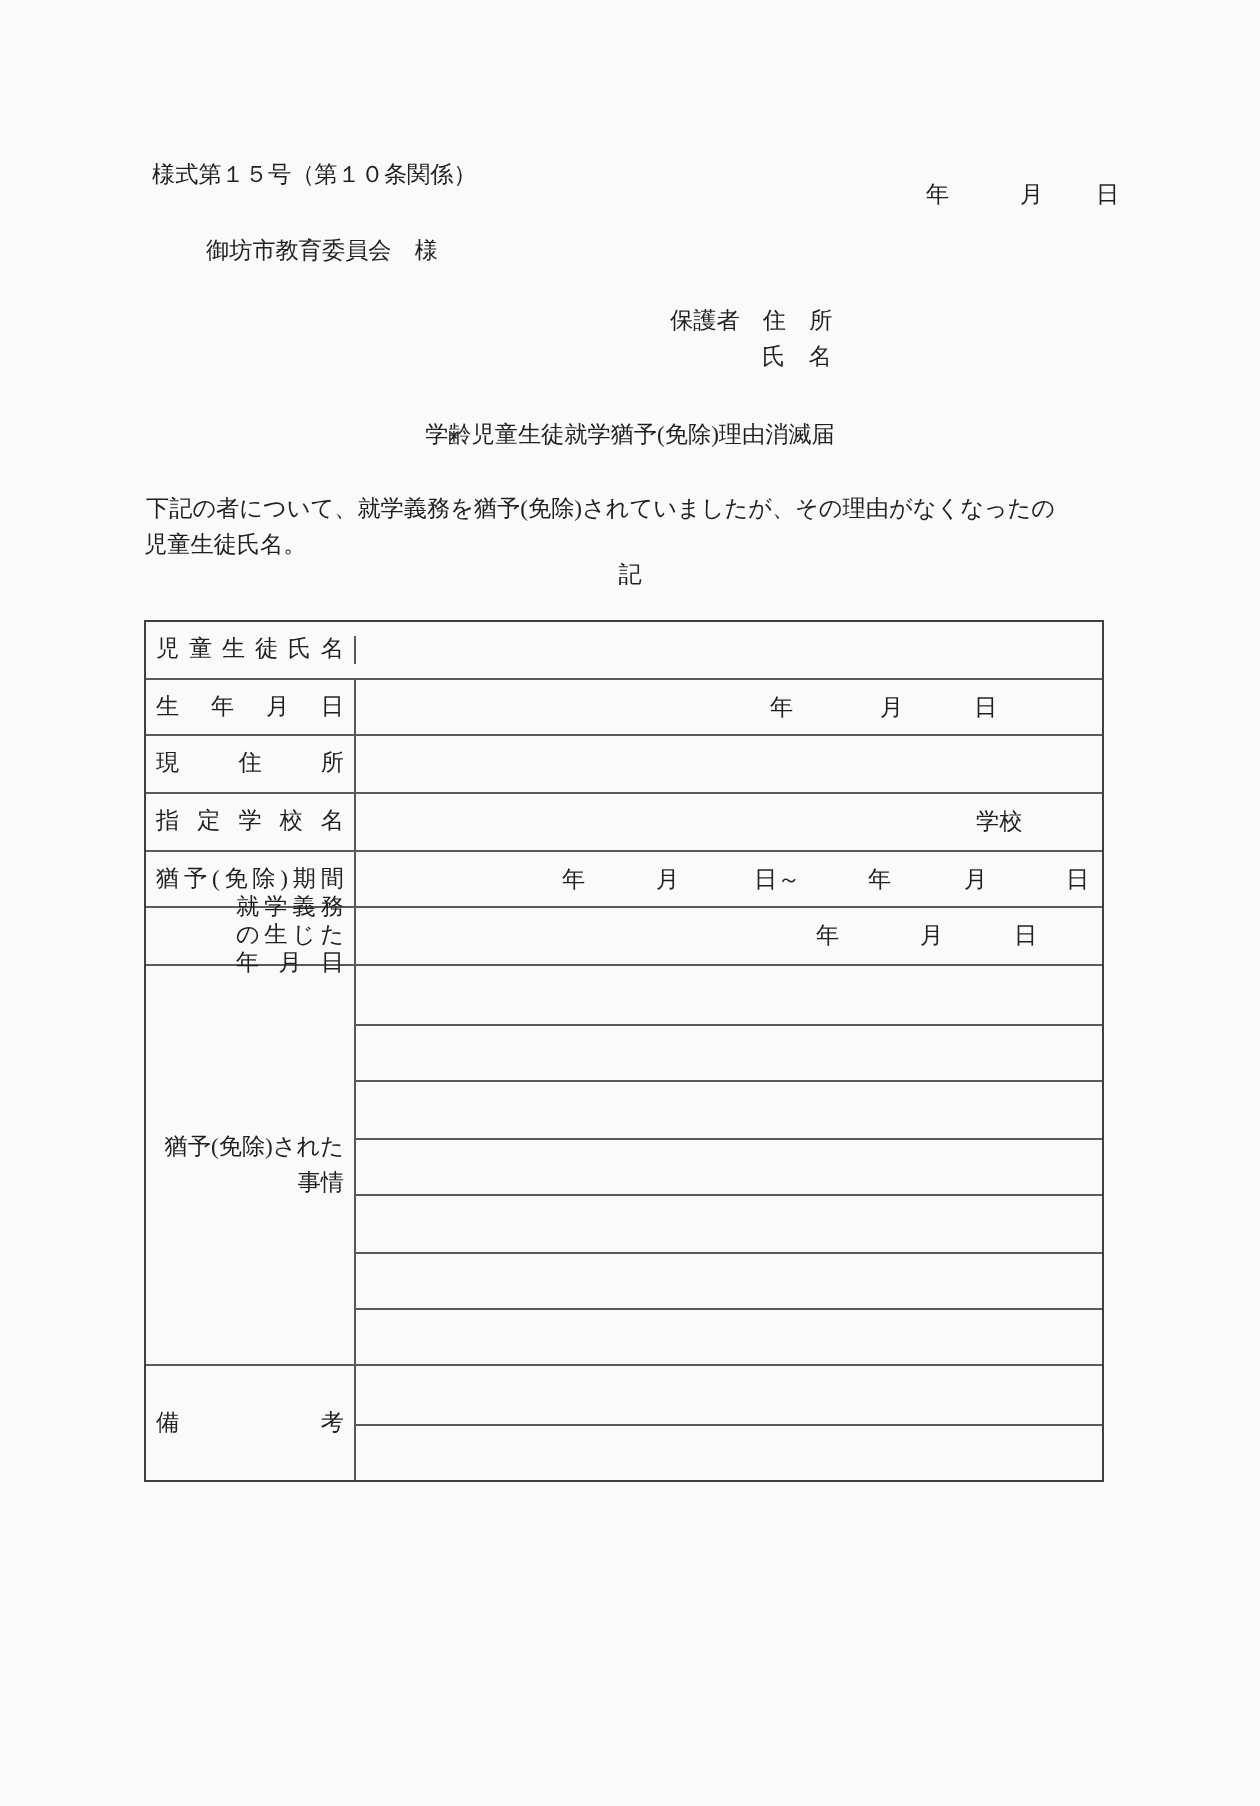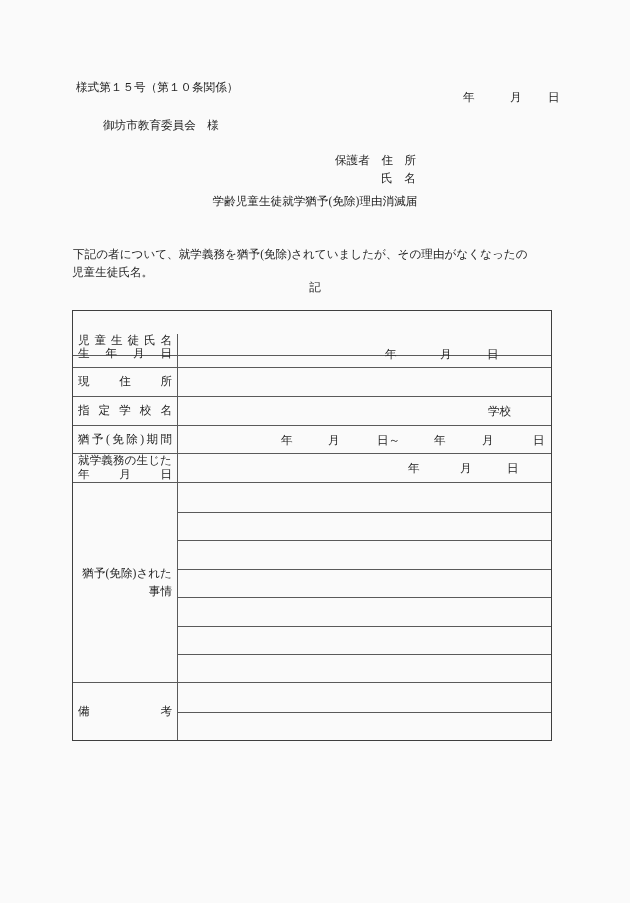--- a/index.html
+++ b/index.html
@@ -19,51 +19,51 @@
   }
   .page{position:relative;width:630px;height:903px;overflow:hidden;}
   .abs{position:absolute;white-space:nowrap;line-height:14px;}
 
   .form-number{left:76px;top:81px;text-align:center;}
   .header-date{left:0;top:98px;width:630px;height:14px;}
   .header-date .tok{position:absolute;top:0;}
   .addressee{left:103px;top:119px;}
   .guardian1{left:335px;top:154px;}
   .guardian2{left:381px;top:172px;}
-  .doc-title{left:0;top:195px;width:630px;text-align:center;}
+  .doc-title{left:0;top:211px;width:630px;text-align:center;}
   .body1{left:56px;top:248px;text-indent:17px;}
   .body2{left:72px;top:266px;}
   .ki{left:0;top:281px;width:630px;text-align:center;}
 
   
   .ftable{
     position:absolute;left:72px;top:310px;width:480px;height:431px;
     border:1px solid var(--table-border);
     box-sizing:border-box;
   }
   .frow{position:absolute;left:0;width:478px;box-sizing:border-box;display:flex;
         border-bottom:1px solid var(--grid-line);}
-  .r1{top:16px;height:29px;align-items:center;}
+  .r1{top:0;height:29px;align-items:center;}
   .r2{top:29px;height:28px;}
   .r3{top:57px;height:29px;}
   .r4{top:86px;height:29px;}
   .r5{top:115px;height:28px;}
   .r6{top:143px;height:29px;}
   .r7{top:172px;height:200px;}
   .r8{top:372px;height:57px;border-bottom:none;}
 
   .lcell{
     width:105px;box-sizing:border-box;flex:0 0 105px;
     border-right:1px solid var(--grid-line);
     display:flex;align-items:center;
     padding:0 5px;
   }
   .jtext{width:100%;text-align:justify;text-align-last:justify;line-height:14px;}
   .jline{width:100%;text-align:justify;text-align-last:justify;line-height:14px;}
-  .ltext{width:100%;}
+  .ltext{width:100%;margin-left:40px;}
   .ltext-left{width:100%;line-height:18px;text-align:right;}
   .vcell{flex:1 1 auto;position:relative;}
   .tok{position:absolute;top:50%;transform:translateY(-50%);white-space:nowrap;}
   .subline{position:absolute;left:0;right:0;height:1px;background:var(--grid-line);}
 </style>
 </head>
 <body>
 
 <div class="page">
 

